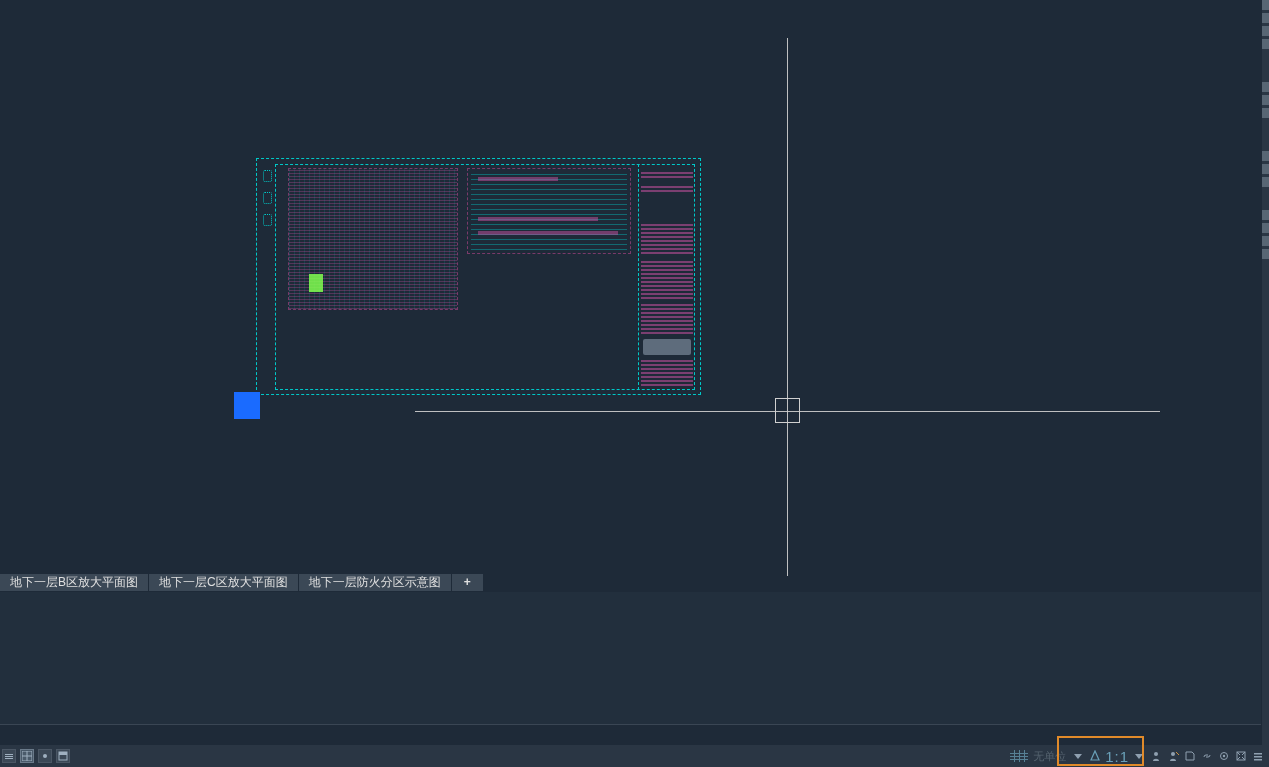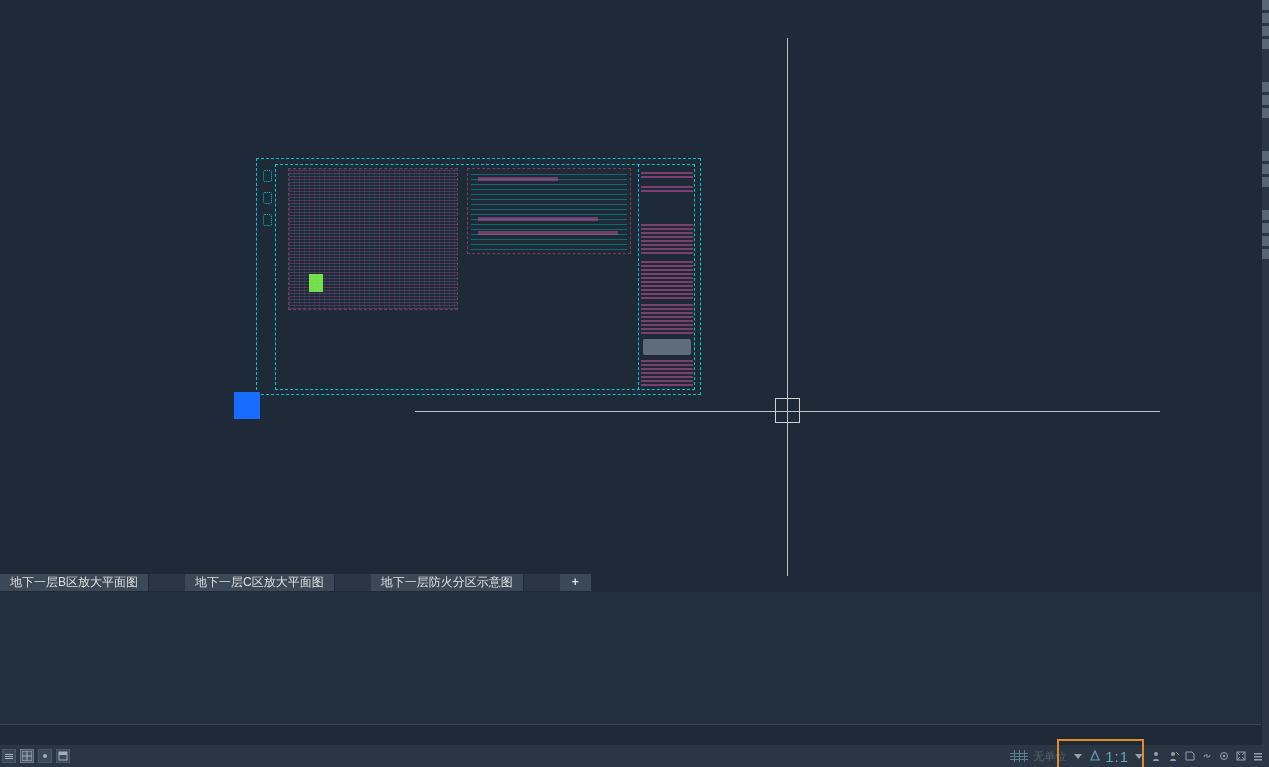--- a/index.html
+++ b/index.html
@@ -175,21 +175,20 @@
 
   
   .tabs {
     position: absolute;
     left: 0;
     top: 574px;
     height: 17px;
     display: flex;
     align-items: stretch;
     background: #2a3644;
-    gap: 36px;
   }
   .tab {
     padding: 1px 10px 0 10px;
     background: #3b4856;
     border-right: 1px solid #1e2a38;
     color: #e0e0e0;
     font-size: 12px;
     line-height: 15px;
     white-space: nowrap;
     cursor: pointer;
@@ -234,21 +233,20 @@
 
   
   .statusbar {
     position: absolute;
     left: 0;
     bottom: 0;
     width: 1269px;
     height: 22px;
     background: #2a3644;
     display: flex;
-    align-items: center;
     margin-top: 30px;
   }
   .status-left {
     display: flex;
     align-items: center;
     gap: 4px;
     padding-left: 2px;
   }
   .sbtn {
     width: 14px;

